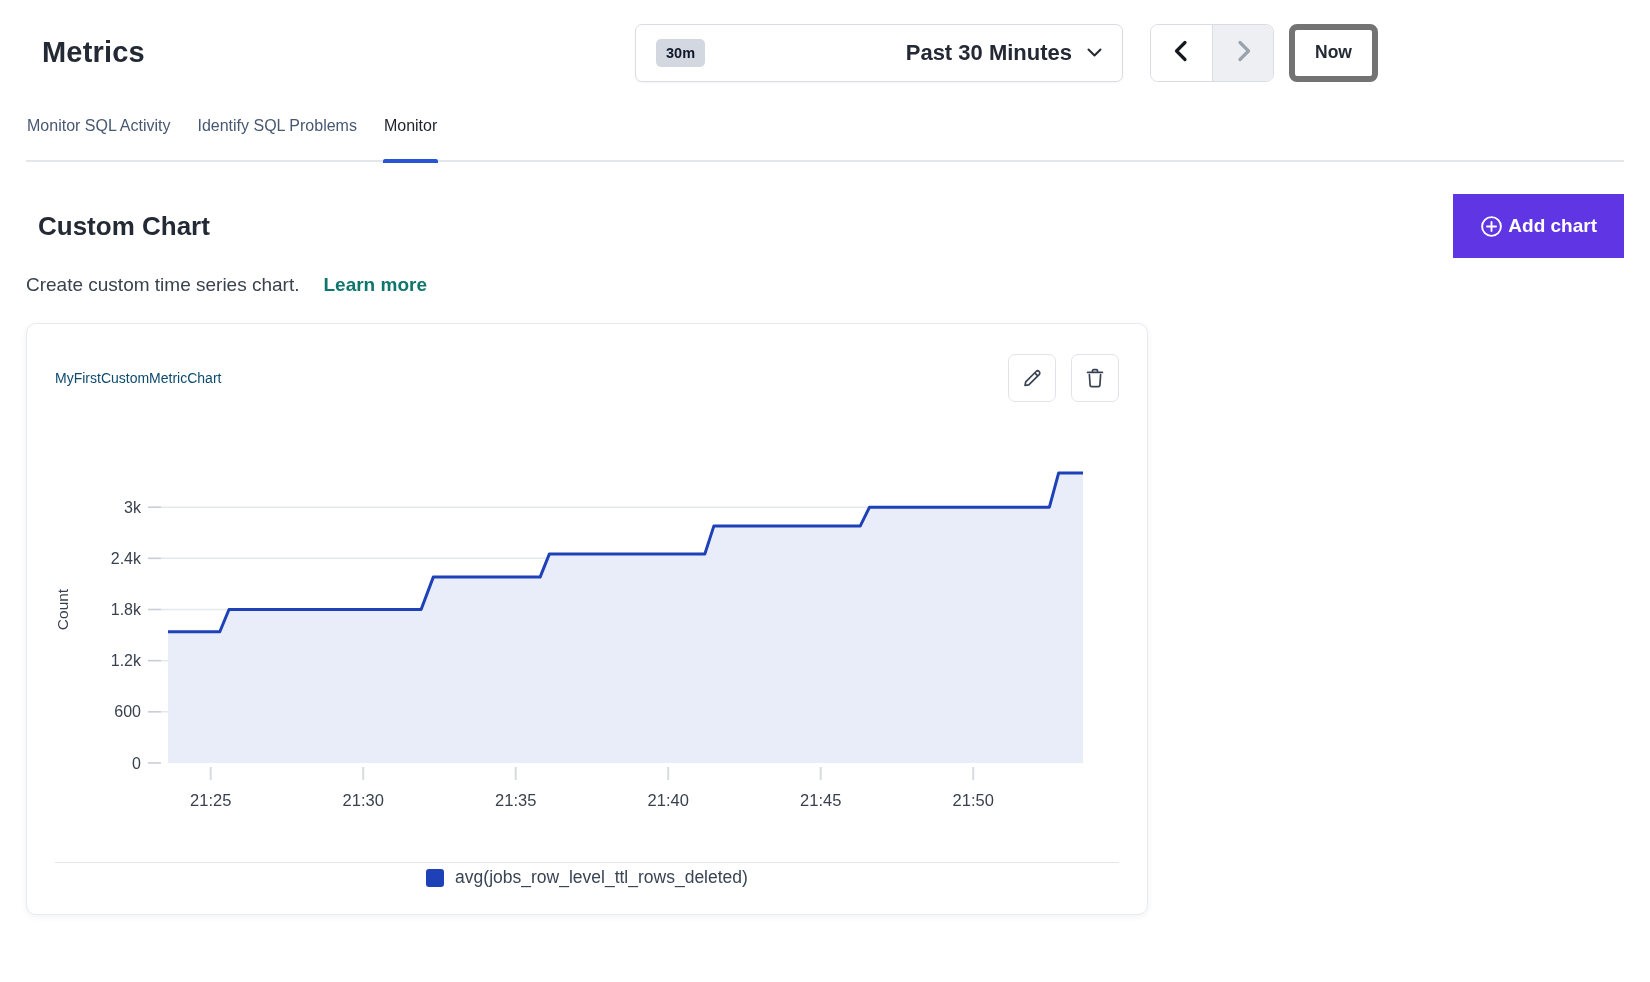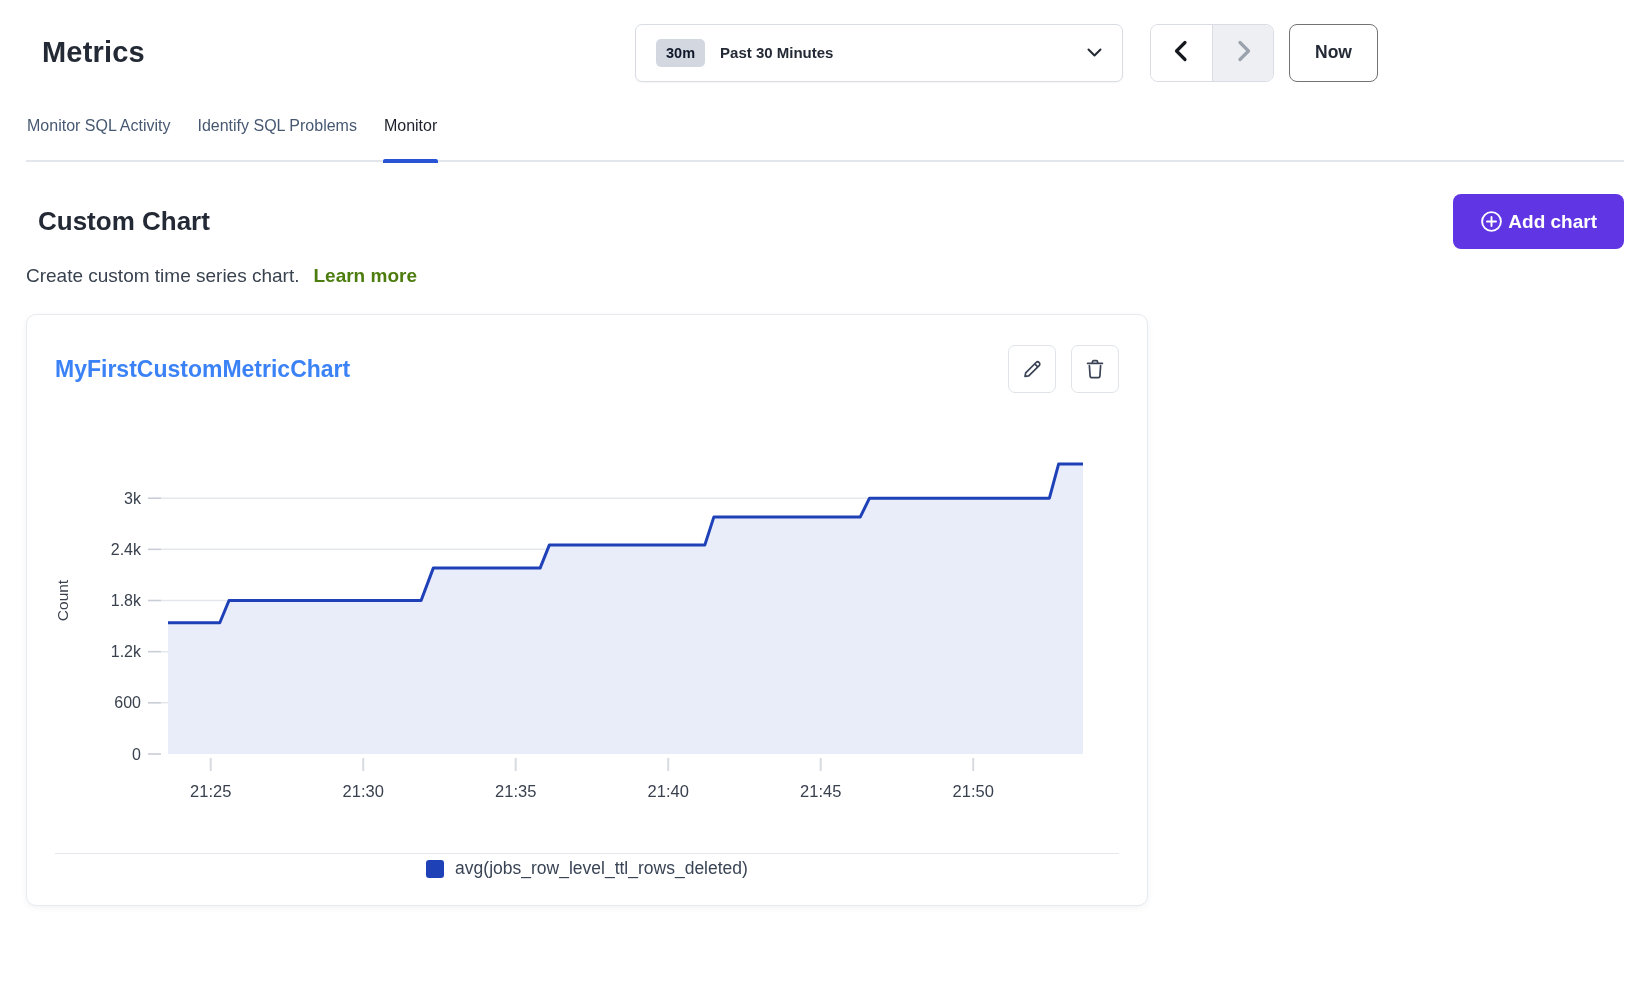--- a/index.html
+++ b/index.html
@@ -15,50 +15,50 @@
   .top-row { display:flex; align-items:center; padding-top:20px; }
   .page-title { font-size:29px; font-weight:700; color:#242a35; margin:16px; letter-spacing:.2px; }
   .time-controls { display:flex; align-items:center; margin-left:auto; margin-right:246px; }
   .range-select {
     width:488px; height:58px; border:1px solid #d9dde3; border-radius:7px;
     background:#fff; display:flex; align-items:center; padding:0 20px; gap:15px;
     box-shadow:0 1px 2px rgba(30,40,60,.05); cursor:pointer;
   }
   .range-badge { background:#d3d8e0; color:#0f172a; font-weight:700; font-size:14.5px;
     padding:6px 10px; border-radius:5px; }
-  .range-label { font-weight:700; font-size:15px; color:#242a35; flex:1; }
+  .range-label { font-weight:700; font-size:22px; color:#242a35; flex:1;text-align:right; }
   .arrow-group { display:flex; margin-left:27px; border:1px solid #d9dde3; border-radius:8px;
     overflow:hidden; height:58px; background:#fff; }
   .arrow-btn { width:61px; border:none; background:#fff; display:flex; align-items:center;
     justify-content:center; cursor:pointer; padding:0; }
   .arrow-btn.next { background:#edeff2; border-left:1px solid #d9dde3; cursor:default; }
-  .now-btn { margin-left:15px; width:89px; height:58px; border:1px solid #737373; border-radius:8px;
+  .now-btn { margin-left:15px; width:89px; height:58px; border:6px solid #737373; border-radius:8px;
     background:#fff; font-family:inherit; font-size:17.5px; font-weight:600; color:#242a35; cursor:pointer; }
 
   
   .tabs { display:flex; gap:25px; margin-top:24px; border-bottom:2px solid #e3e7eb; }
   .tab { font-size:16px; color:#475872; padding:0 1px 25px; position:relative; cursor:pointer;margin-top:8px; }
   .tab.active { color:#1c212b; }
   .tab.active::after { content:""; position:absolute; left:0; right:0; bottom:-3px; height:4px;
     background:#2955d4; border-radius:2px 2px 0 0; }
 
   
   .section-row { display:flex; align-items:center; margin-top:32px; }
   .section-heading { font-size:26px; font-weight:700; margin:12px; color:#242a35; }
-  .add-btn { margin-left:auto; height:55px; padding:0 27px; border:none; border-radius:8px;
+  .add-btn { margin-left:auto; height:64px; padding:0 27px; border:none; border-radius:0;
     background:#6036e4; color:#fff; font-family:inherit; font-size:19px; font-weight:600;
     display:flex; align-items:center; gap:5px; cursor:pointer; }
   .subtitle { margin-top:16px; font-size:19px; color:#39424f; }
-  .subtitle a { color:#4d7c0f; font-weight:600; text-decoration:none; margin-left:14px; cursor:pointer; }
+  .subtitle a { color:#0f766e; font-weight:600; text-decoration:none; margin-left:24px; cursor:pointer; }
 
   
   .card { margin-top:27px; width:1122px; background:#fff; border:1px solid #e7eaee;
     border-radius:10px; box-shadow:0 2px 6px rgba(40,50,70,.06); padding:30px 28px 22px; }
   .card-head { display:flex; align-items:center; }
-  .card-title { font-size:23px; font-weight:700; color:#3b82f6; }
+  .card-title { font-size:14px; font-weight:400; color:#0c4a6e; }
   .card-actions { margin-left:auto; display:flex; gap:15px; }
   .icon-btn { width:48px; height:48px; border:1px solid #e0e4e9; border-radius:7px; background:#fff;
     display:flex; align-items:center; justify-content:center; cursor:pointer; padding:0; }
   #chart-svg { display:block; margin-top:36px; }
   #chart-svg text { font-family:"Liberation Sans", sans-serif; }
   .card-divider { border:none; border-top:1px solid #e4e7ec; margin:44px 0 0; }
   .legend { display:flex; justify-content:center; align-items:center; gap:11px; margin-top:4px;
     font-size:17.5px; color:#394455; padding-bottom:4px; }
   .swatch { width:18px; height:18px; border-radius:3px; background:#1e41b8; }
 </style>

